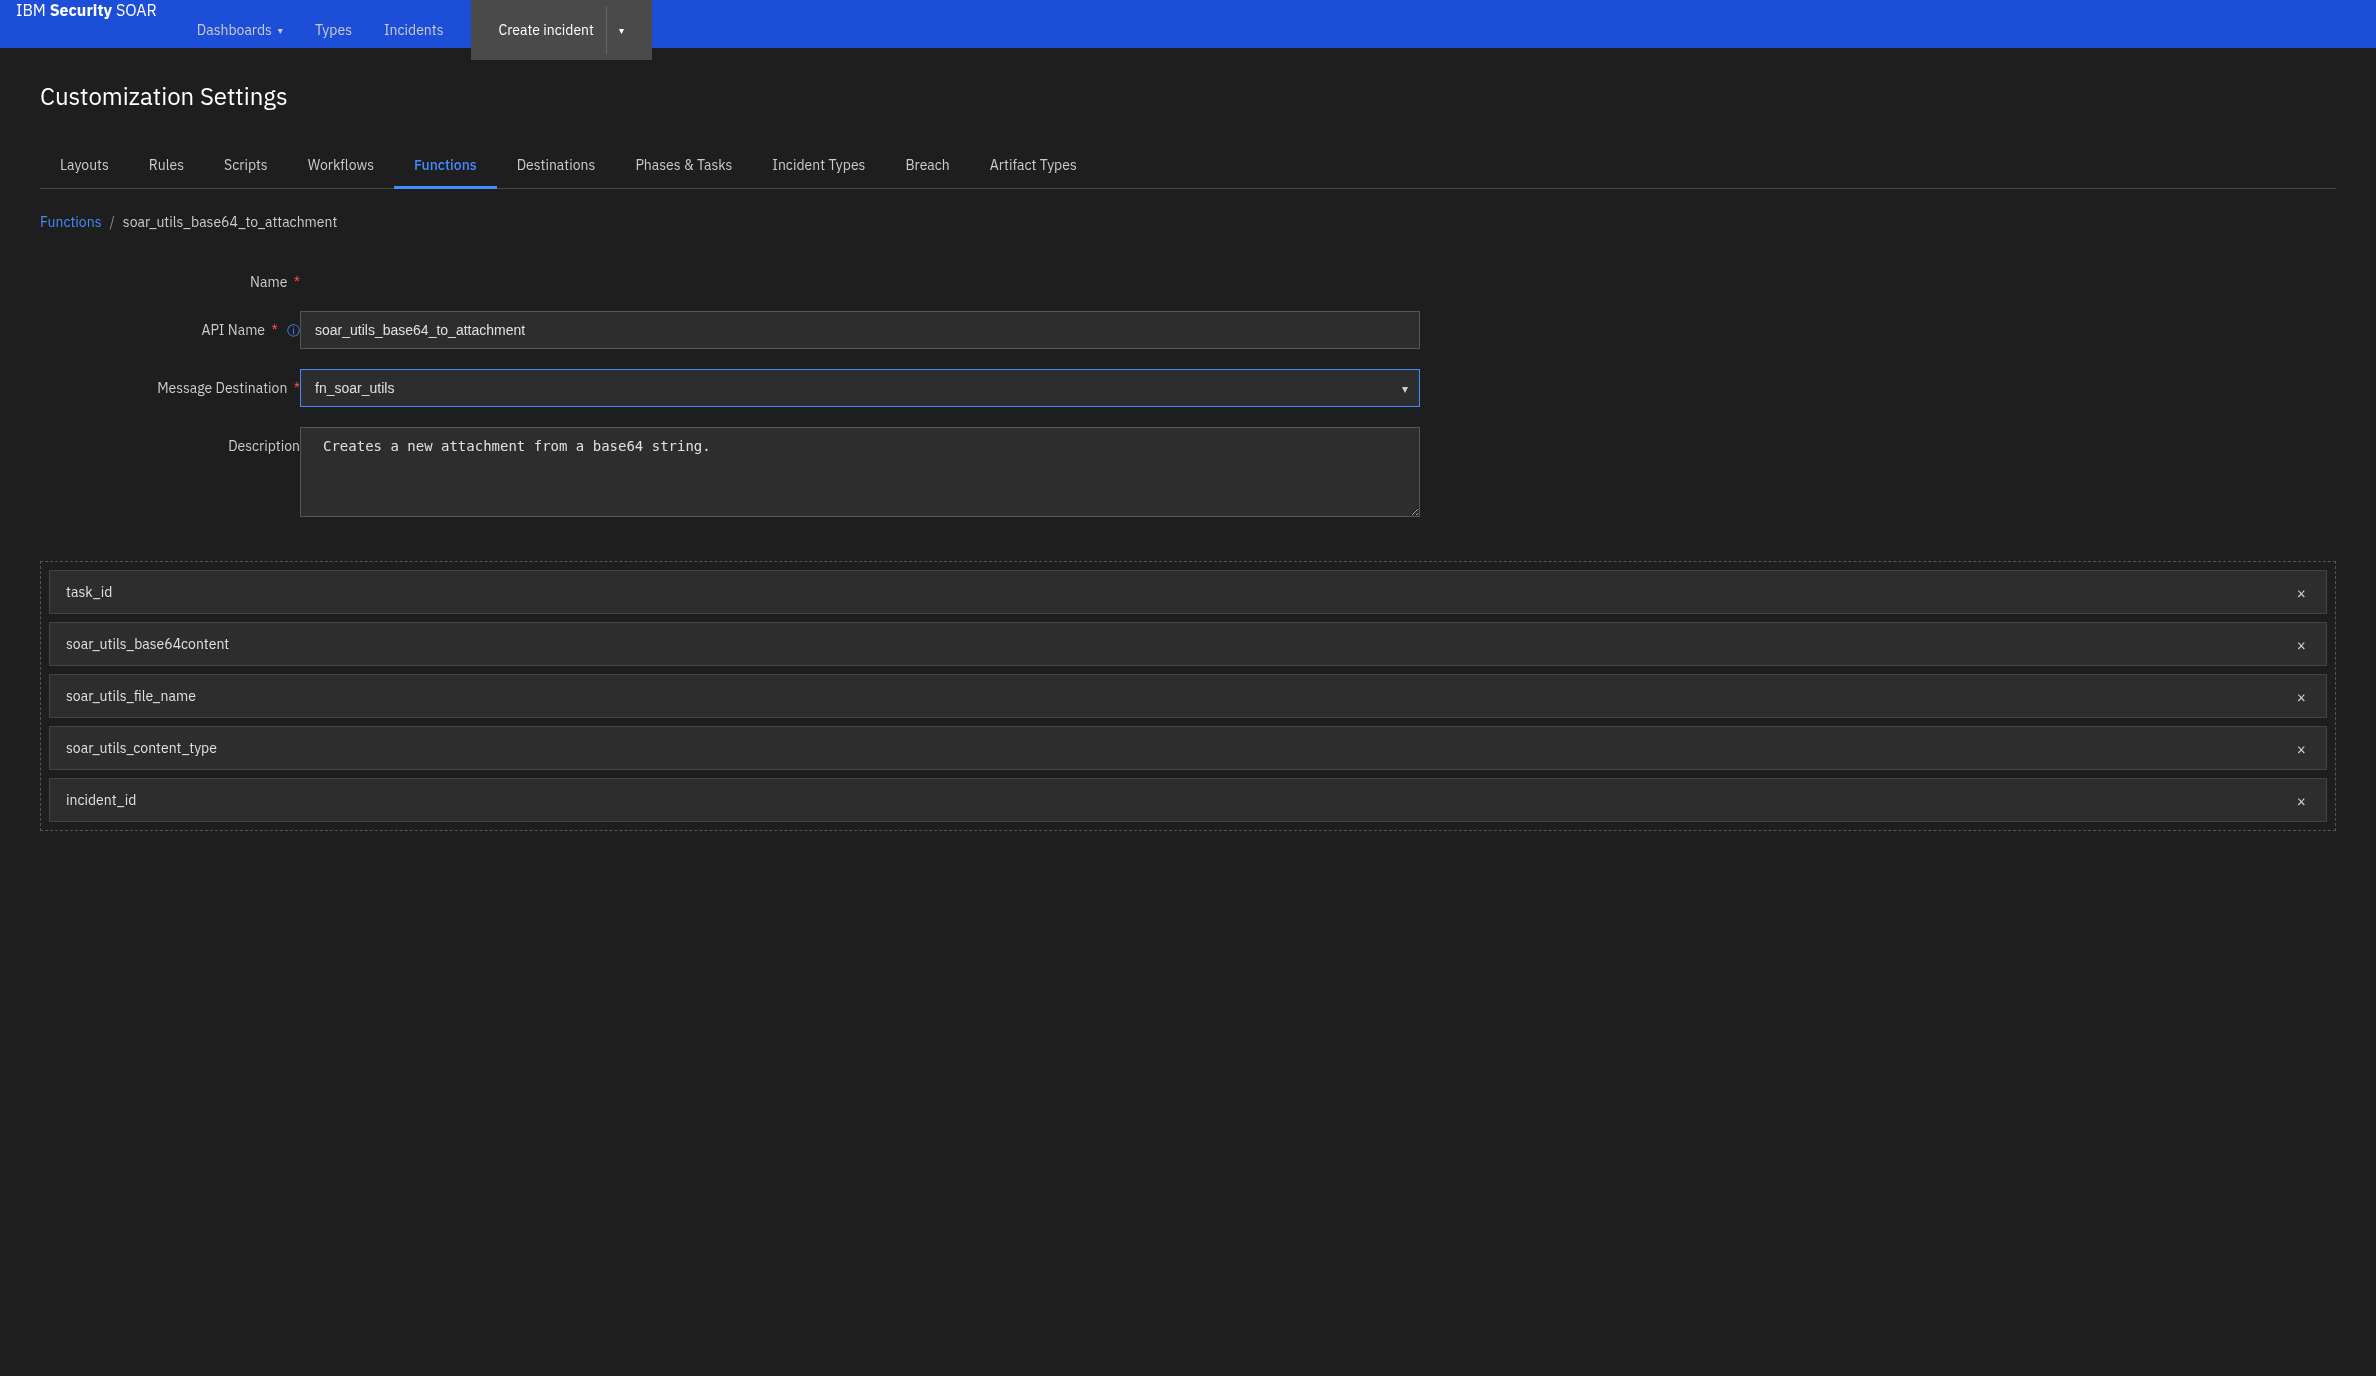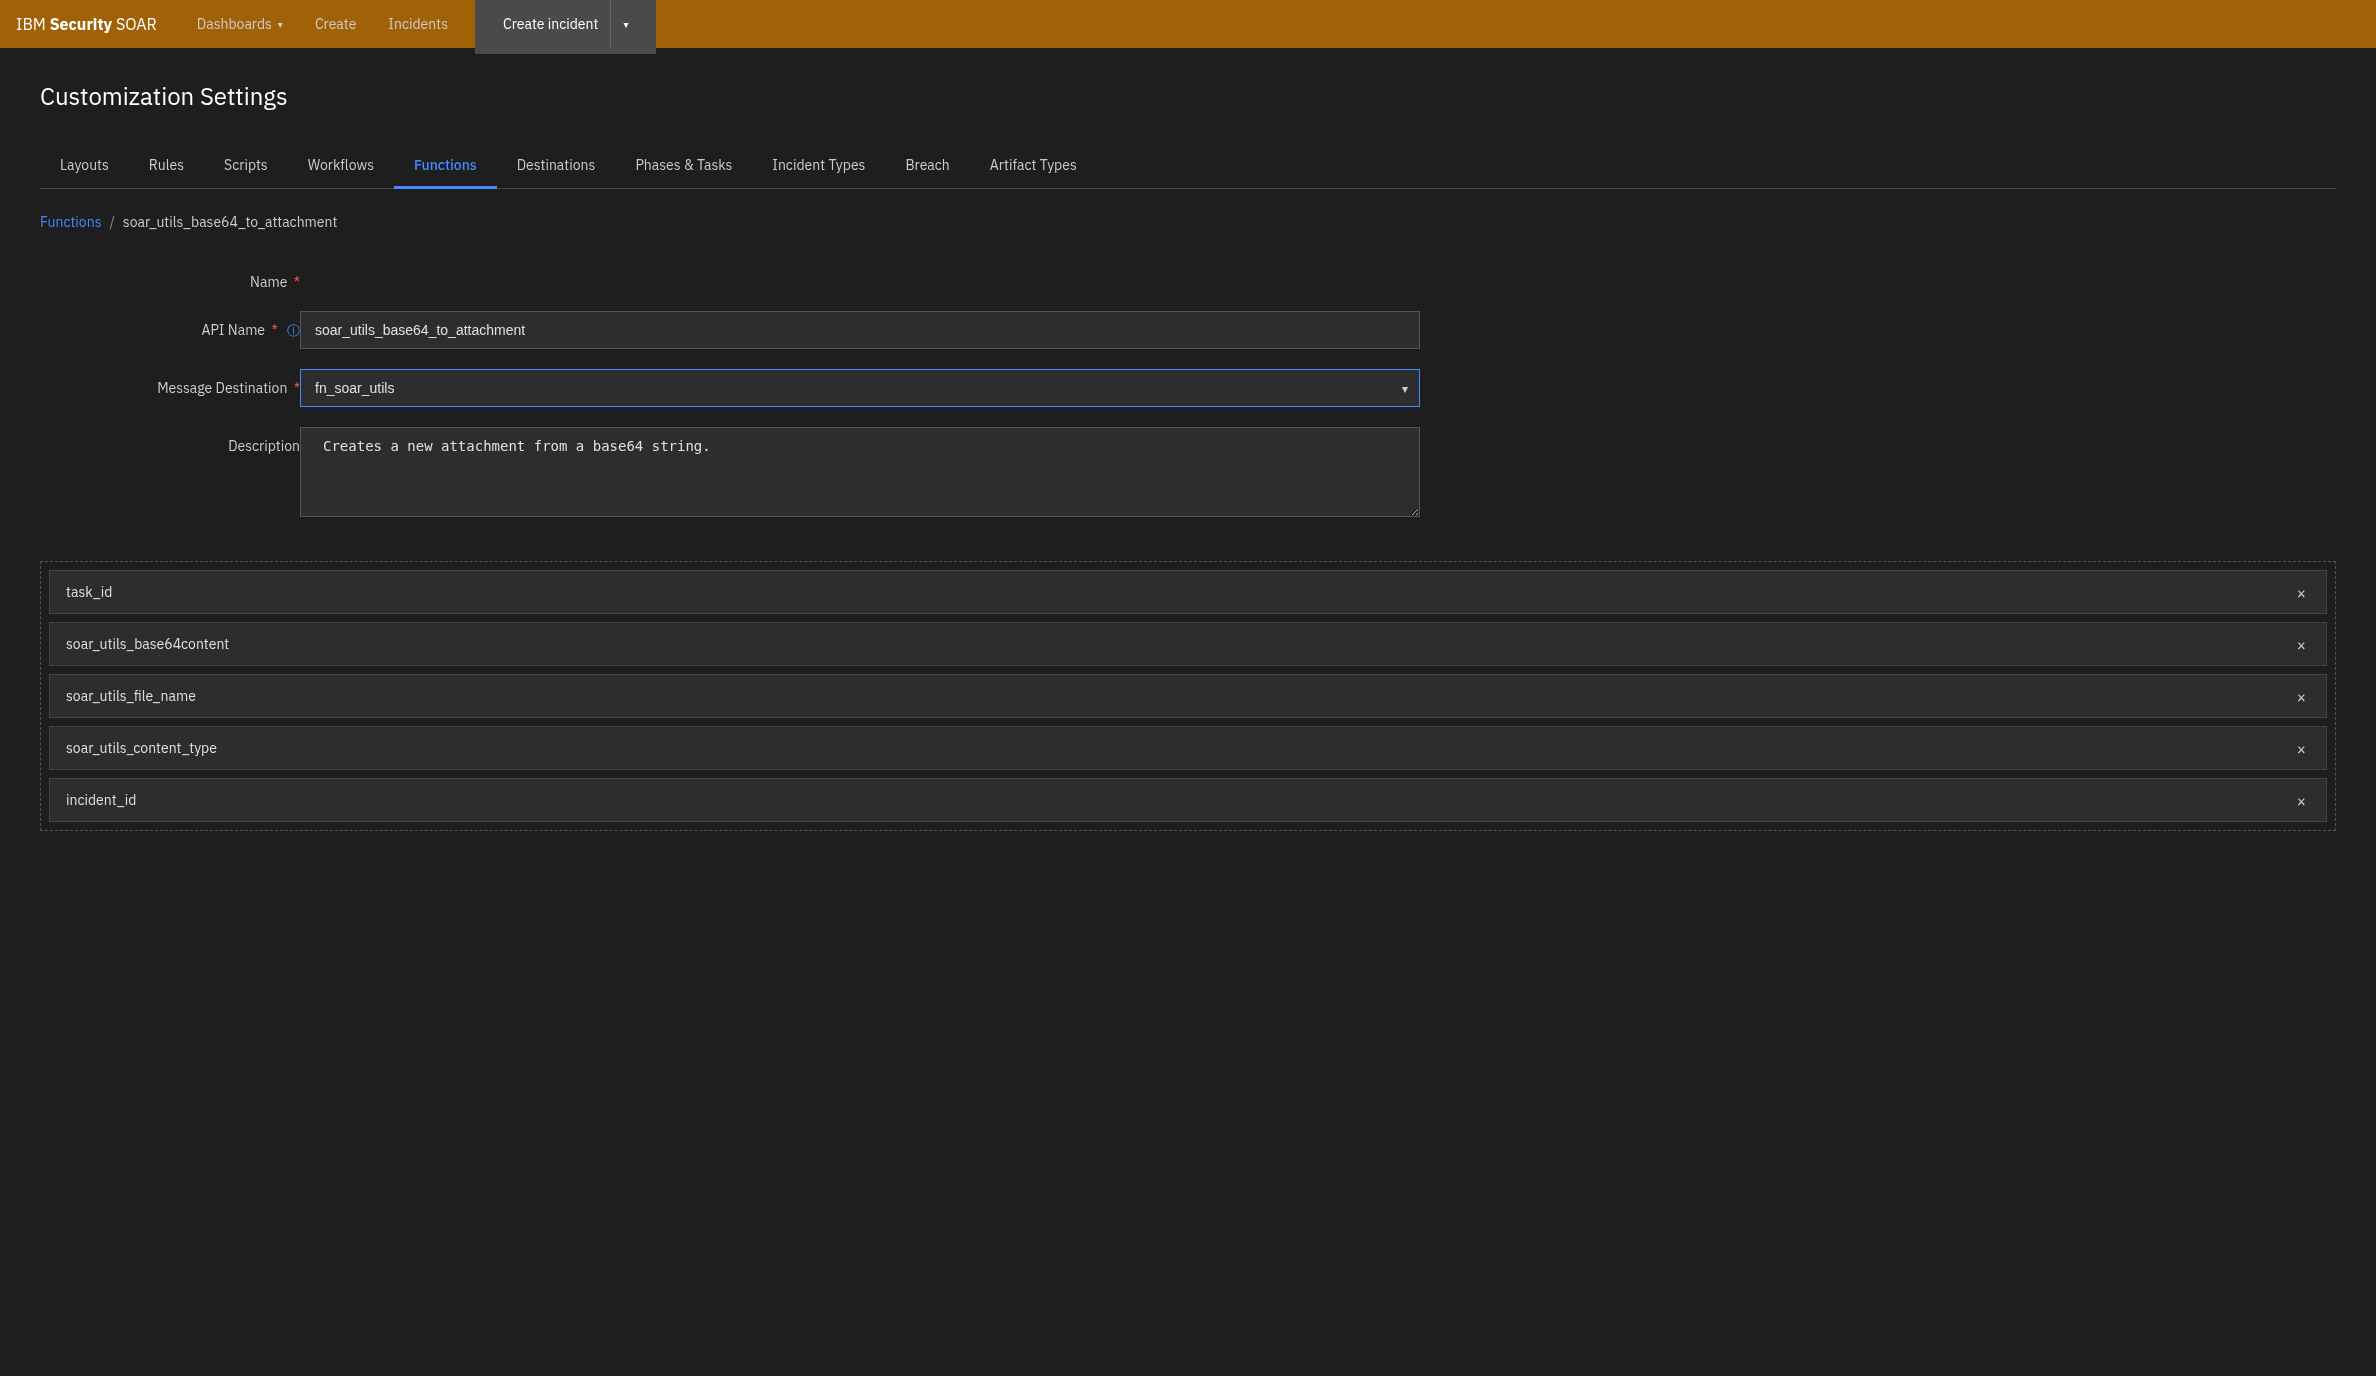--- a/index.html
+++ b/index.html
@@ -6,23 +6,23 @@
     body {
       background: #1e1e1e;
       color: #e0e0e0;
       font-family: 'IBM Plex Sans', Arial, sans-serif;
       font-size: 14px;
       min-height: 100vh;
     }
 
     
     .topnav {
-      background: #a16207;
-      display: flex;
-      align-items: center;
+      background: #1d4ed8;
+      display: flex;
+      align-items: flex-start;
       height: 48px;
       padding: 0 16px;
       gap: 0;
     }
     .topnav-brand {
       color: #ffffff;
       font-size: 16px;
       font-weight: 400;
       margin-right: 24px;
       white-space: nowrap;
@@ -235,21 +235,21 @@
 
 <nav class="topnav">
   <div class="topnav-brand">
     IBM <strong>Security</strong><span> SOAR</span>
   </div>
   <div class="topnav-item">
     <span>Dashboards</span>
     <span class="chevron">▾</span>
   </div>
   <div class="topnav-item">
-    <span>Create</span>
+    <span>Types</span>
   </div>
   <div class="topnav-item">
     <span>Incidents</span>
   </div>
   <div class="topnav-item active topnav-create">
     <span class="label">Create incident</span>
     <div class="divider-v"></div>
     <span class="arrow">▾</span>
   </div>
 </nav>

